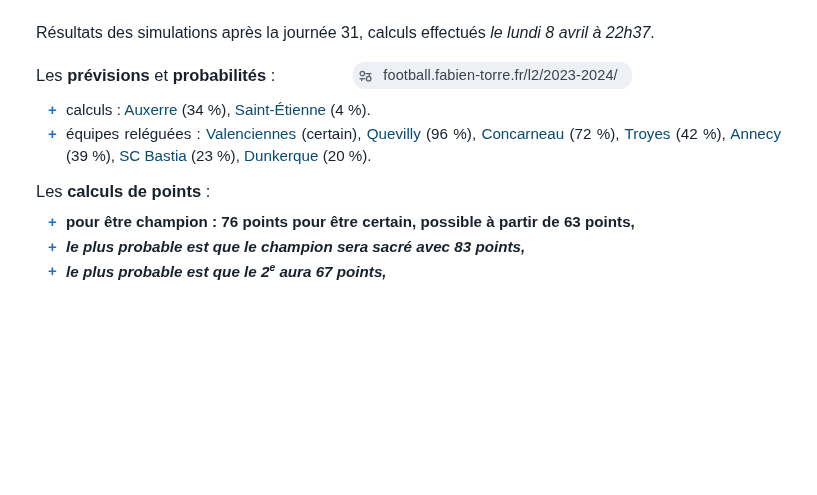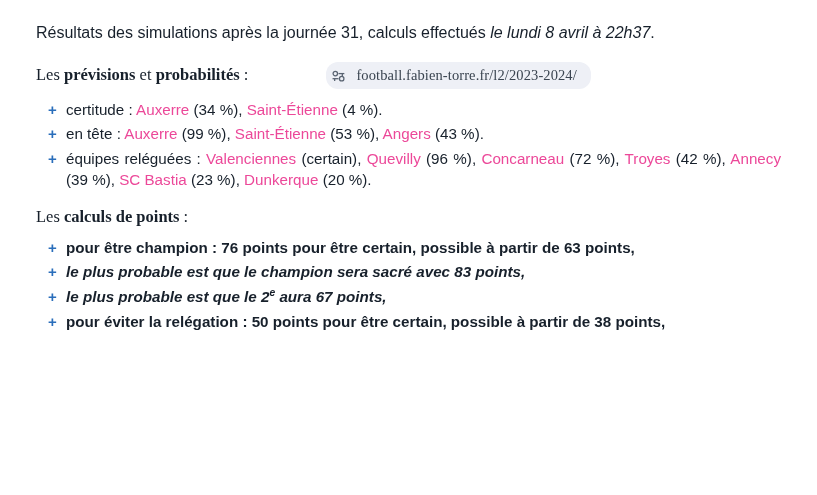--- a/index.html
+++ b/index.html
@@ -29,21 +29,20 @@
   }
   .intro em {
     font-style: italic;
   }
   .section-head {
     font-size: 16.5px;
     color: #17202b;
     margin: 12px 0 10px 0;
     display: flex;
     align-items: center;
-    font-family: Liberation Serif, serif;
   }
   .section-head .label {
     white-space: nowrap;
   }
   .section-head b {
     font-weight: bold;
   }
   .urlbox {
     margin-left: 78px;
     background: #eef0f6;
@@ -79,21 +78,21 @@
   ul.items li::before {
     content: "+";
     position: absolute;
     left: 0;
     top: 0;
     color: #2a6ebb;
     font-size: 15px;
     font-weight: bold;
   }
   .lnk {
-    color: #ec4899;
+    color: #0c4a6e;
   }
   .pts li {
     text-align: left;
     margin-bottom: 5px;
     font-weight: bold;
   }
   .pts li.wrap {
     text-align: justify;
   }
   .ital {
@@ -125,42 +124,36 @@
           <line x1="2.4" y1="11" x2="8" y2="11" stroke="#5a6472" stroke-width="1.2"></line>
           <line x1="4.4" y1="11" x2="4.4" y2="13.2" stroke="#5a6472" stroke-width="1.2"></line>
         </svg>
       </span>
       <span>football.fabien-torre.fr/l2/2023-2024/</span>
     </span>
   </div>
 
   <ul class="items">
     <li>
-      <span>certitude : </span><span class="lnk">Auxerre</span><span> (34 %), </span><span class="lnk">Saint-Étienne</span><span> (4 %).</span>
-    </li>
-    <li>
-      <span>en tête : </span><span class="lnk">Auxerre</span><span> (99 %), </span><span class="lnk">Saint-Étienne</span><span> (53 %), </span><span class="lnk">Angers</span><span> (43 %).</span>
+      <span>calculs : </span><span class="lnk">Auxerre</span><span> (34 %), </span><span class="lnk">Saint-Étienne</span><span> (4 %).</span>
     </li>
     <li>
       <span>équipes reléguées : </span><span class="lnk">Valenciennes</span><span> (certain), </span><span class="lnk">Quevilly</span><span> (96 %), </span><span class="lnk">Concarneau</span><span> (72 %), </span><span class="lnk">Troyes</span><span> (42 %), </span><span class="lnk">Annecy</span><span> (39 %), </span><span class="lnk">SC Bastia</span><span> (23 %), </span><span class="lnk">Dunkerque</span><span> (20 %).</span>
     </li>
   </ul>
 
   <div class="section-head">
     <span class="label"><span>Les </span><b>calculs de points</b><span> :</span></span>
   </div>
 
   <ul class="items pts">
     <li>
       <span>pour être champion : 76 points pour être certain, possible à partir de 63 points,</span>
     </li>
     <li>
       <span class="ital">le plus probable est que le champion sera sacré avec 83 points,</span>
     </li>
     <li>
       <span class="ital"><span>le plus probable est que le 2</span><sup>e</sup><span> aura 67 points,</span></span>
     </li>
-    <li class="wrap">
-      <span>pour éviter la relégation : 50 points pour être certain, possible à partir de 38 points,</span>
-    </li>
   </ul>
 
 </div>
 
 </body></html>

